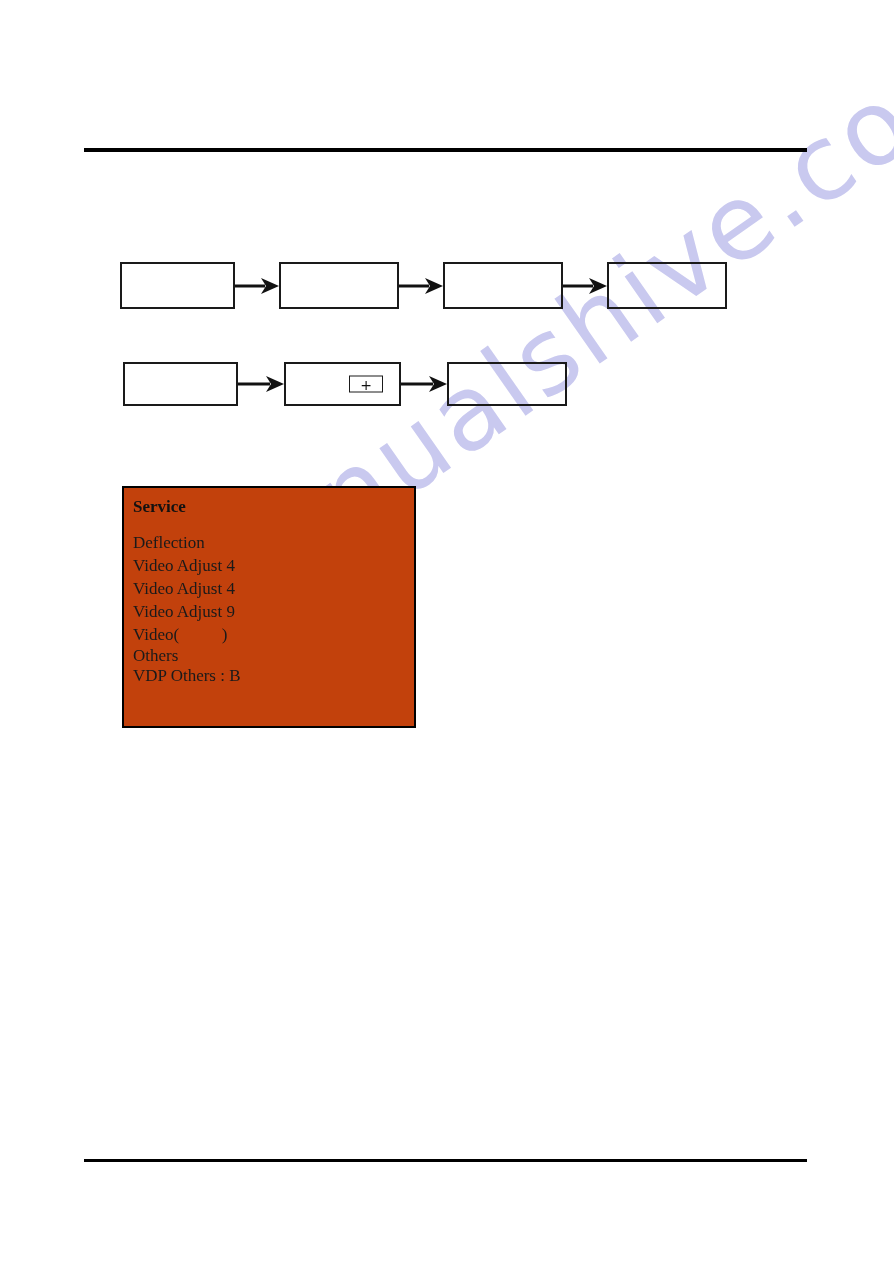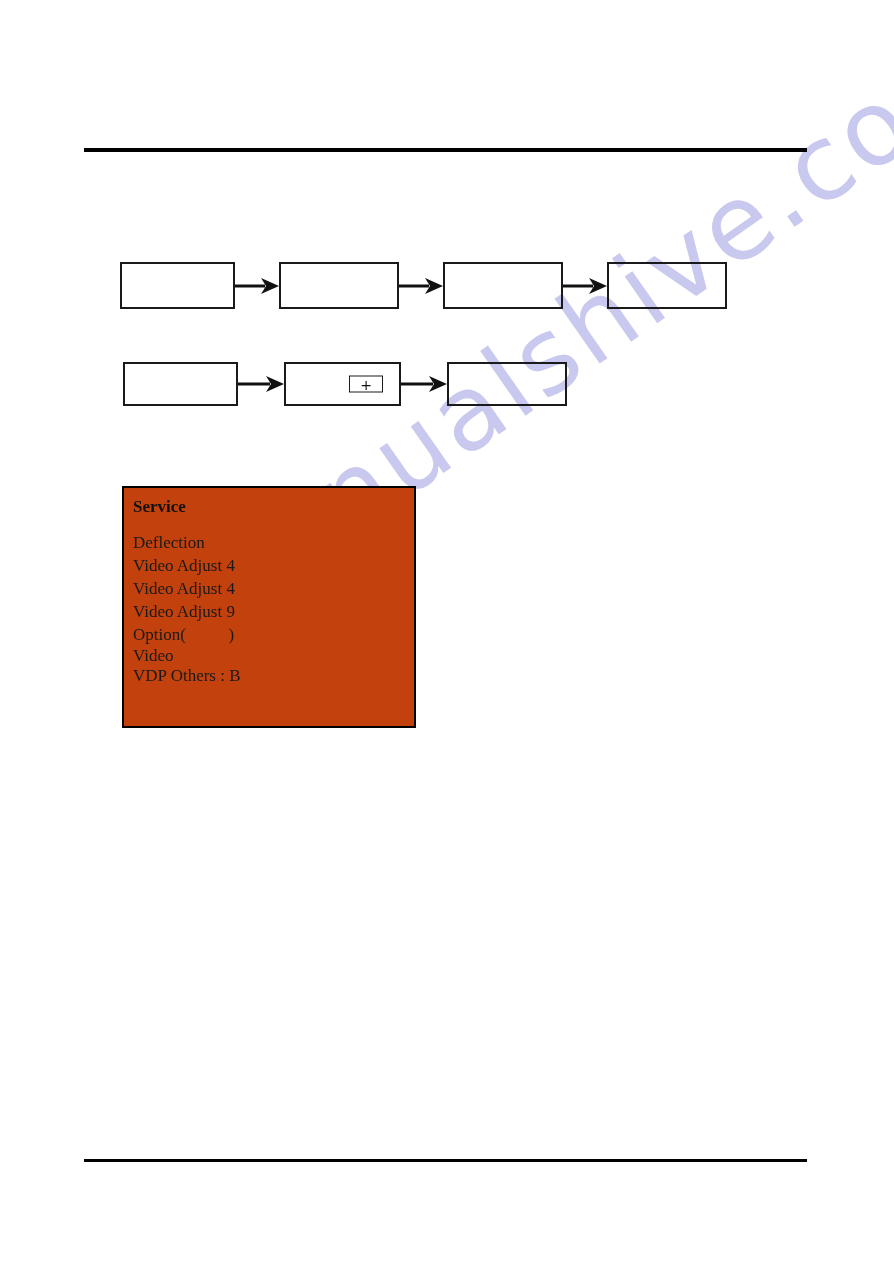--- a/index.html
+++ b/index.html
@@ -228,19 +228,19 @@
   </div>
 </div>
 
 <div class="service-panel">
   <div class="service-title">Service</div>
   <ul class="service-list">
     <li>Deflection</li>
     <li>Video Adjust 4</li>
     <li>Video Adjust 4</li>
     <li>Video Adjust 9</li>
-    <li>Option(          )</li>
-    <li class="tight">Video</li>
+    <li>Video(          )</li>
+    <li class="tight">Others</li>
     <li class="tight">VDP Others : B</li>
   </ul>
 </div>
 
 <div class="rule rule-bottom"></div>
 
 </body></html>

